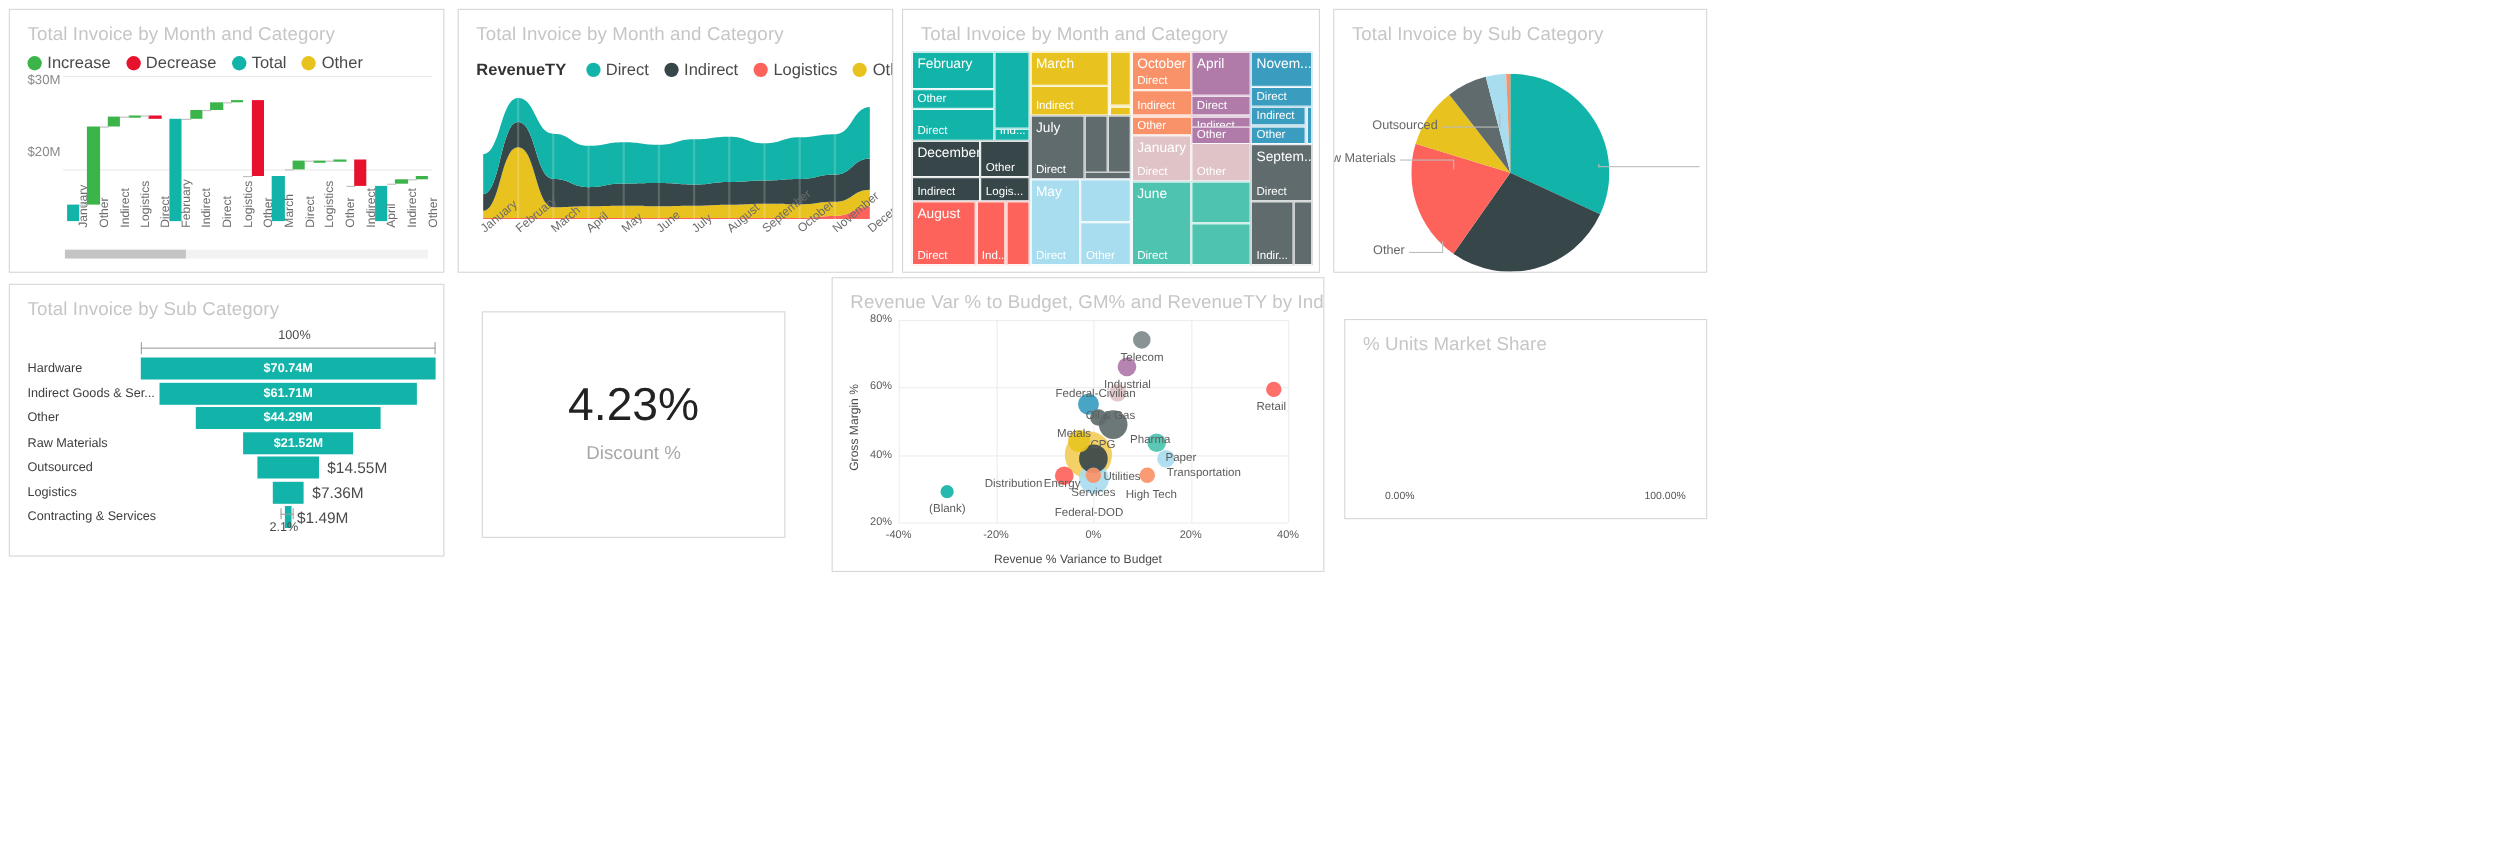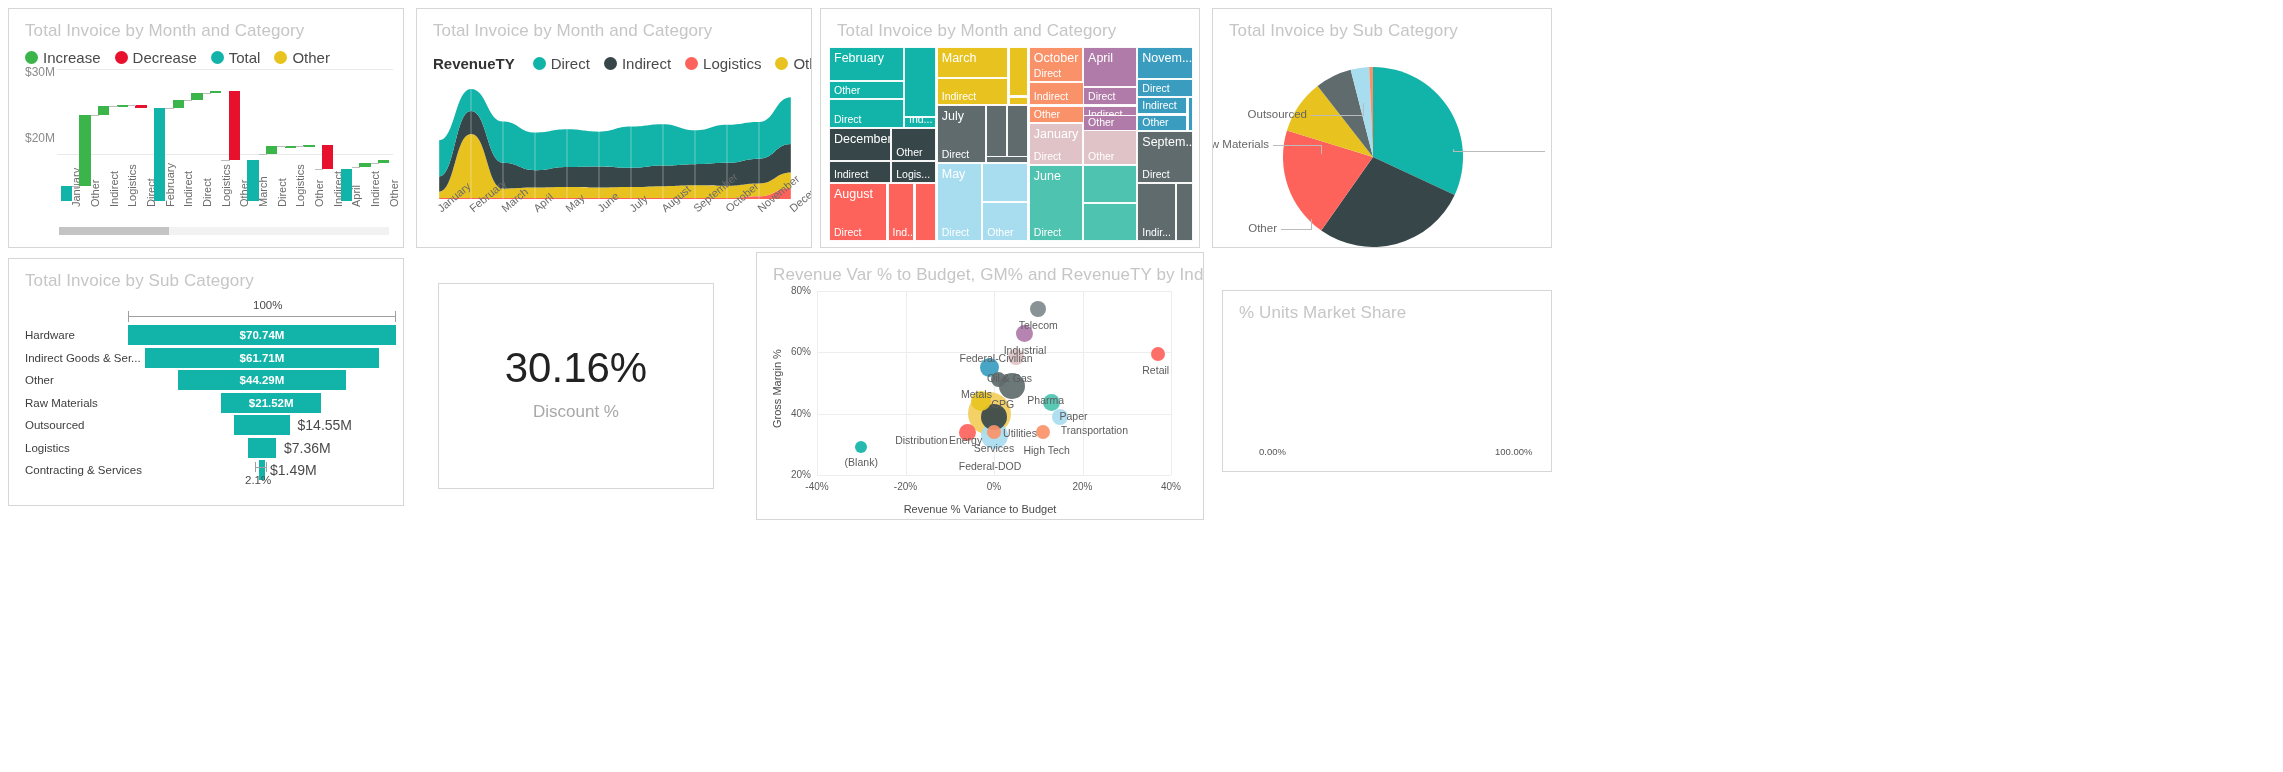--- a/index.html
+++ b/index.html
@@ -397,21 +397,21 @@
         <div class="fn-bar" style="left: 250.178px; top: 201px; width: 5.6449px; background: rgb(18, 179, 168);"></div>
         <div class="fn-val-out" style="left: 261px; top: 201px;">$1.49M</div>
       </div>
     <div class="fn-rule" style="left:246px; top:203px; width:1px; height:10px;"></div>
     <div class="fn-rule" style="left:246px; top:208px; width:12px; height:1px;"></div>
     <div class="fn-rule" style="left:257px; top:203px; width:1px; height:10px;"></div>
     <div class="fn-bot-pct" style="left:236px; top:215px;">2.1%</div>
   </div>
 
   <div class="tile" id="kpi">
-    <div class="kpi-val">30.16%</div>
+    <div class="kpi-val">4.23%</div>
     <div class="kpi-sub">Discount %</div>
   </div>
 
   <div class="tile" id="scatter">
     <div class="tile-title">Revenue Var % to Budget, GM% and RevenueTY by Industry</div>
     <div class="sc-ylabel" id="sc-ylabel" style="left:14px; top:175px;">Gross Margin %</div>
     <div class="sc-plot" id="sc-plot">
         <div class="sc-grid-v" style="left: 0px;"></div>
         <div class="sc-grid-v" style="left: 88.5px;"></div>
         <div class="sc-grid-v" style="left: 177px;"></div>

